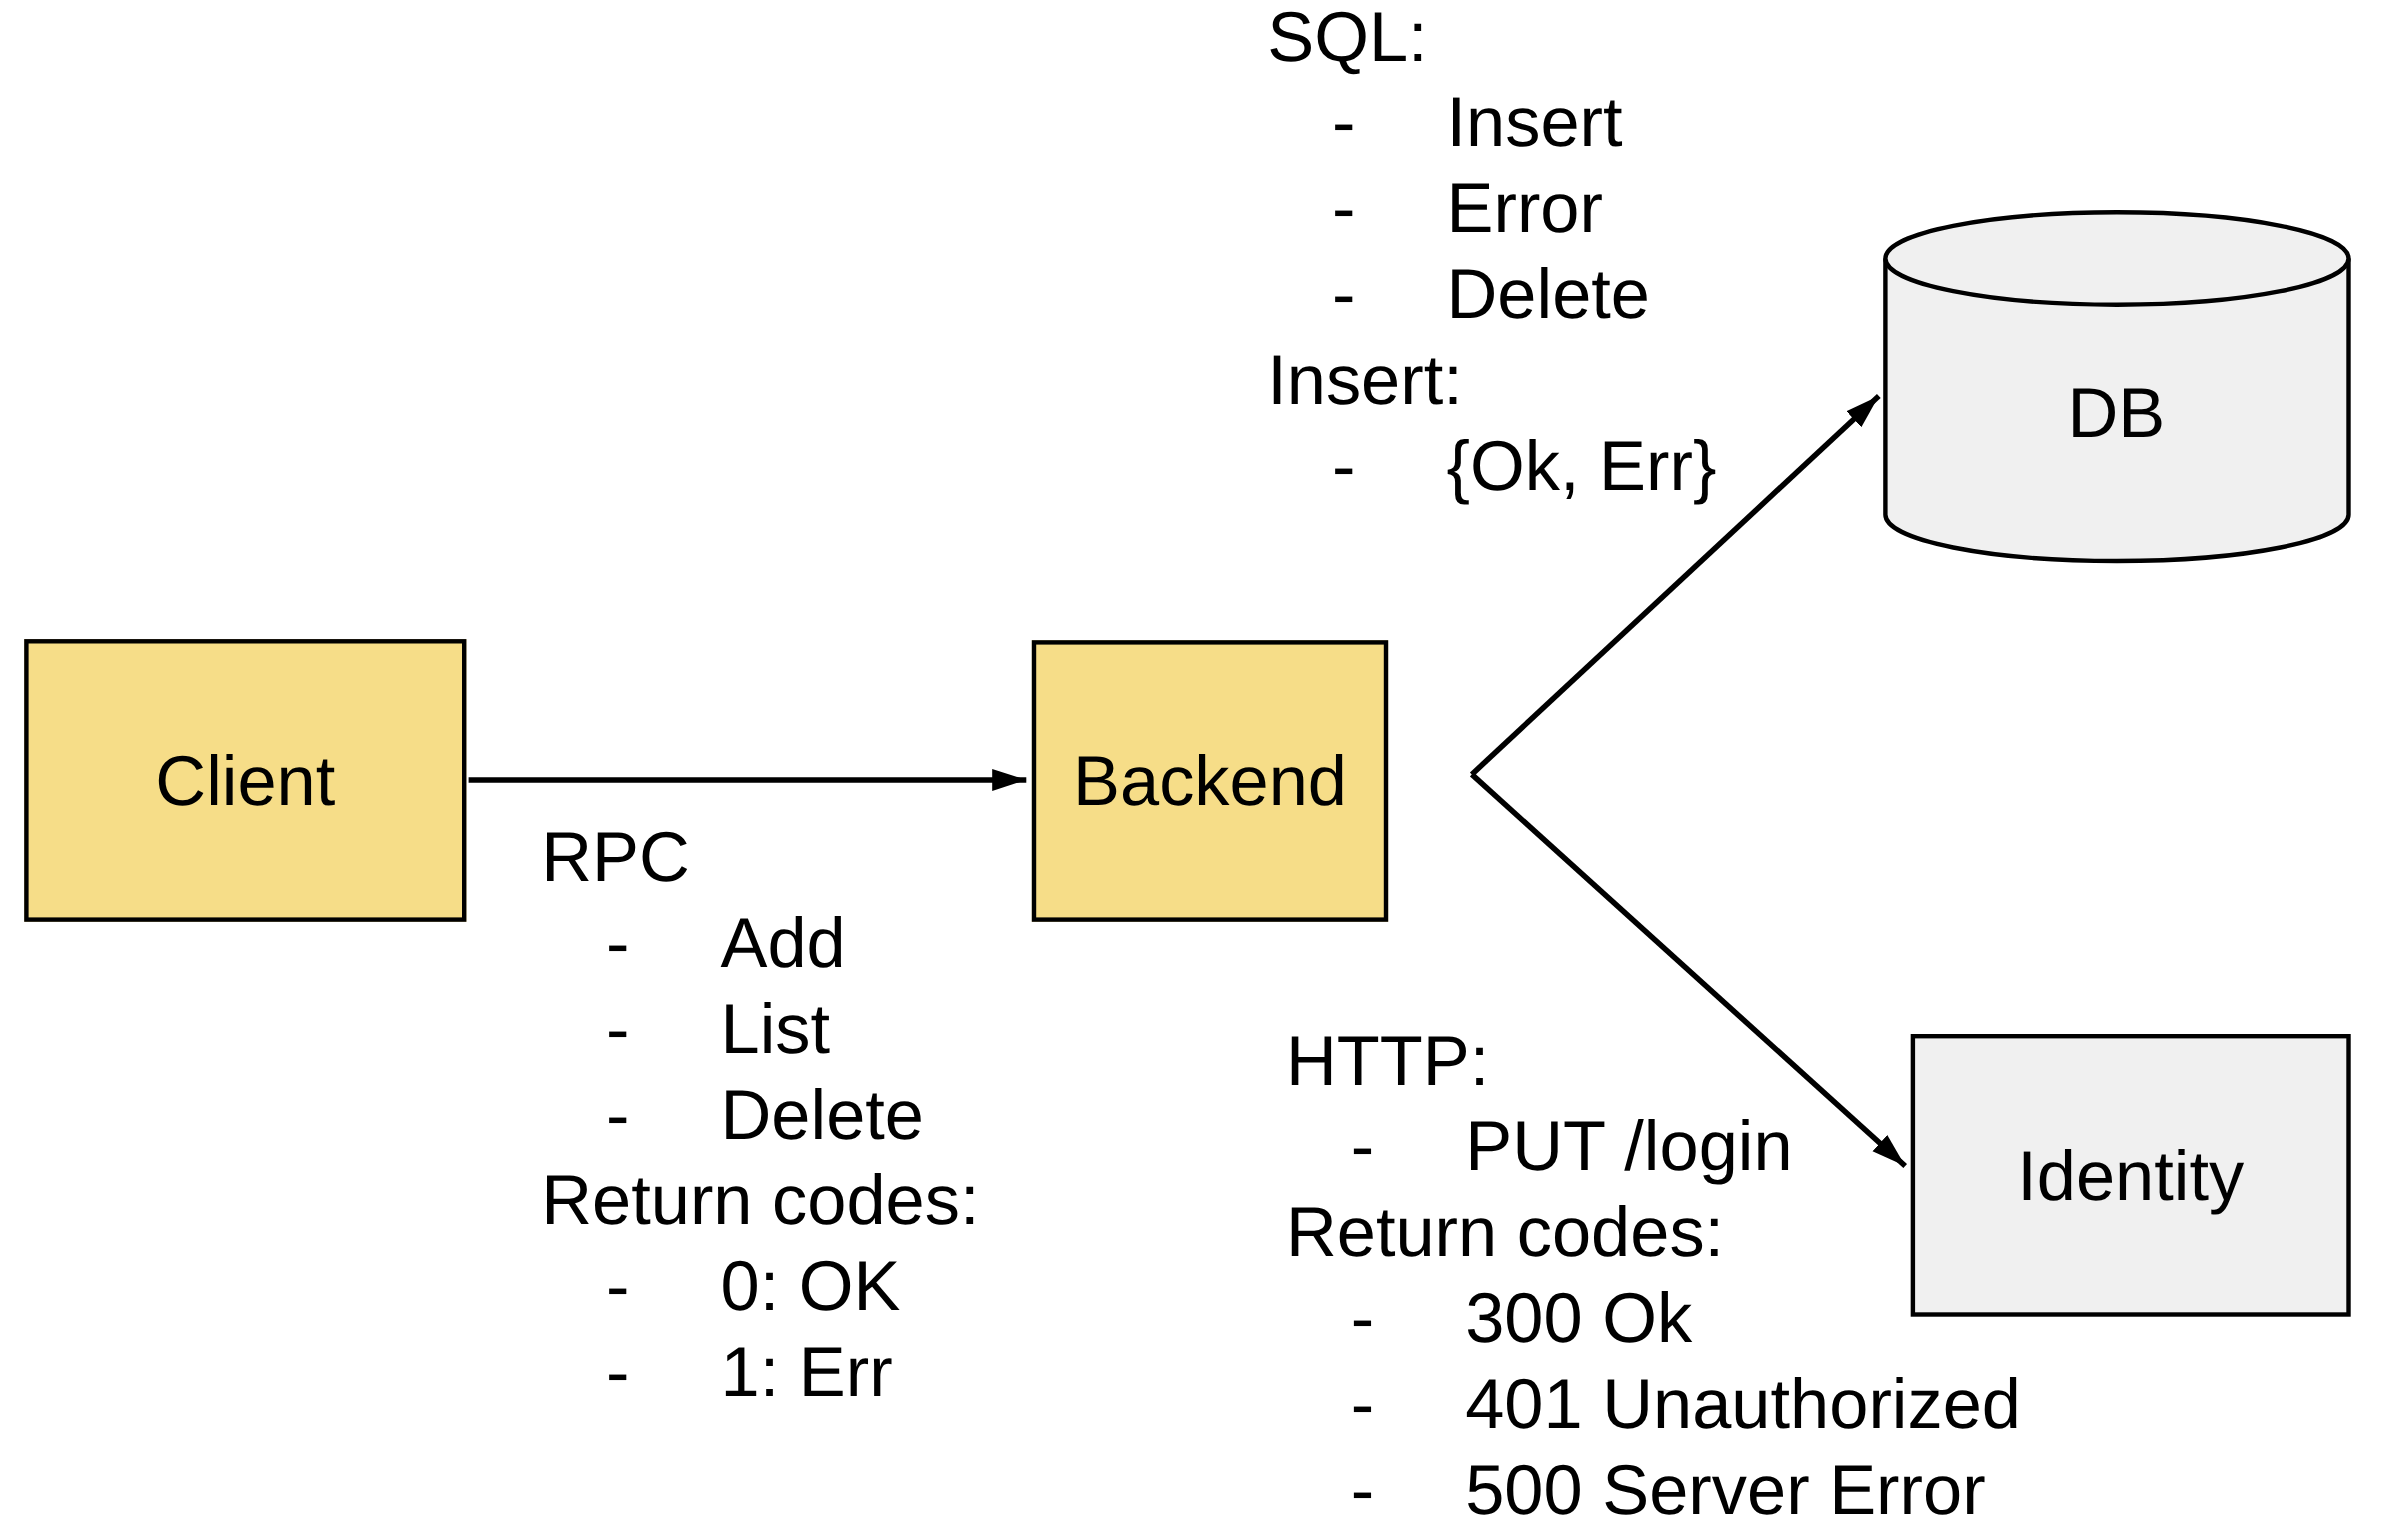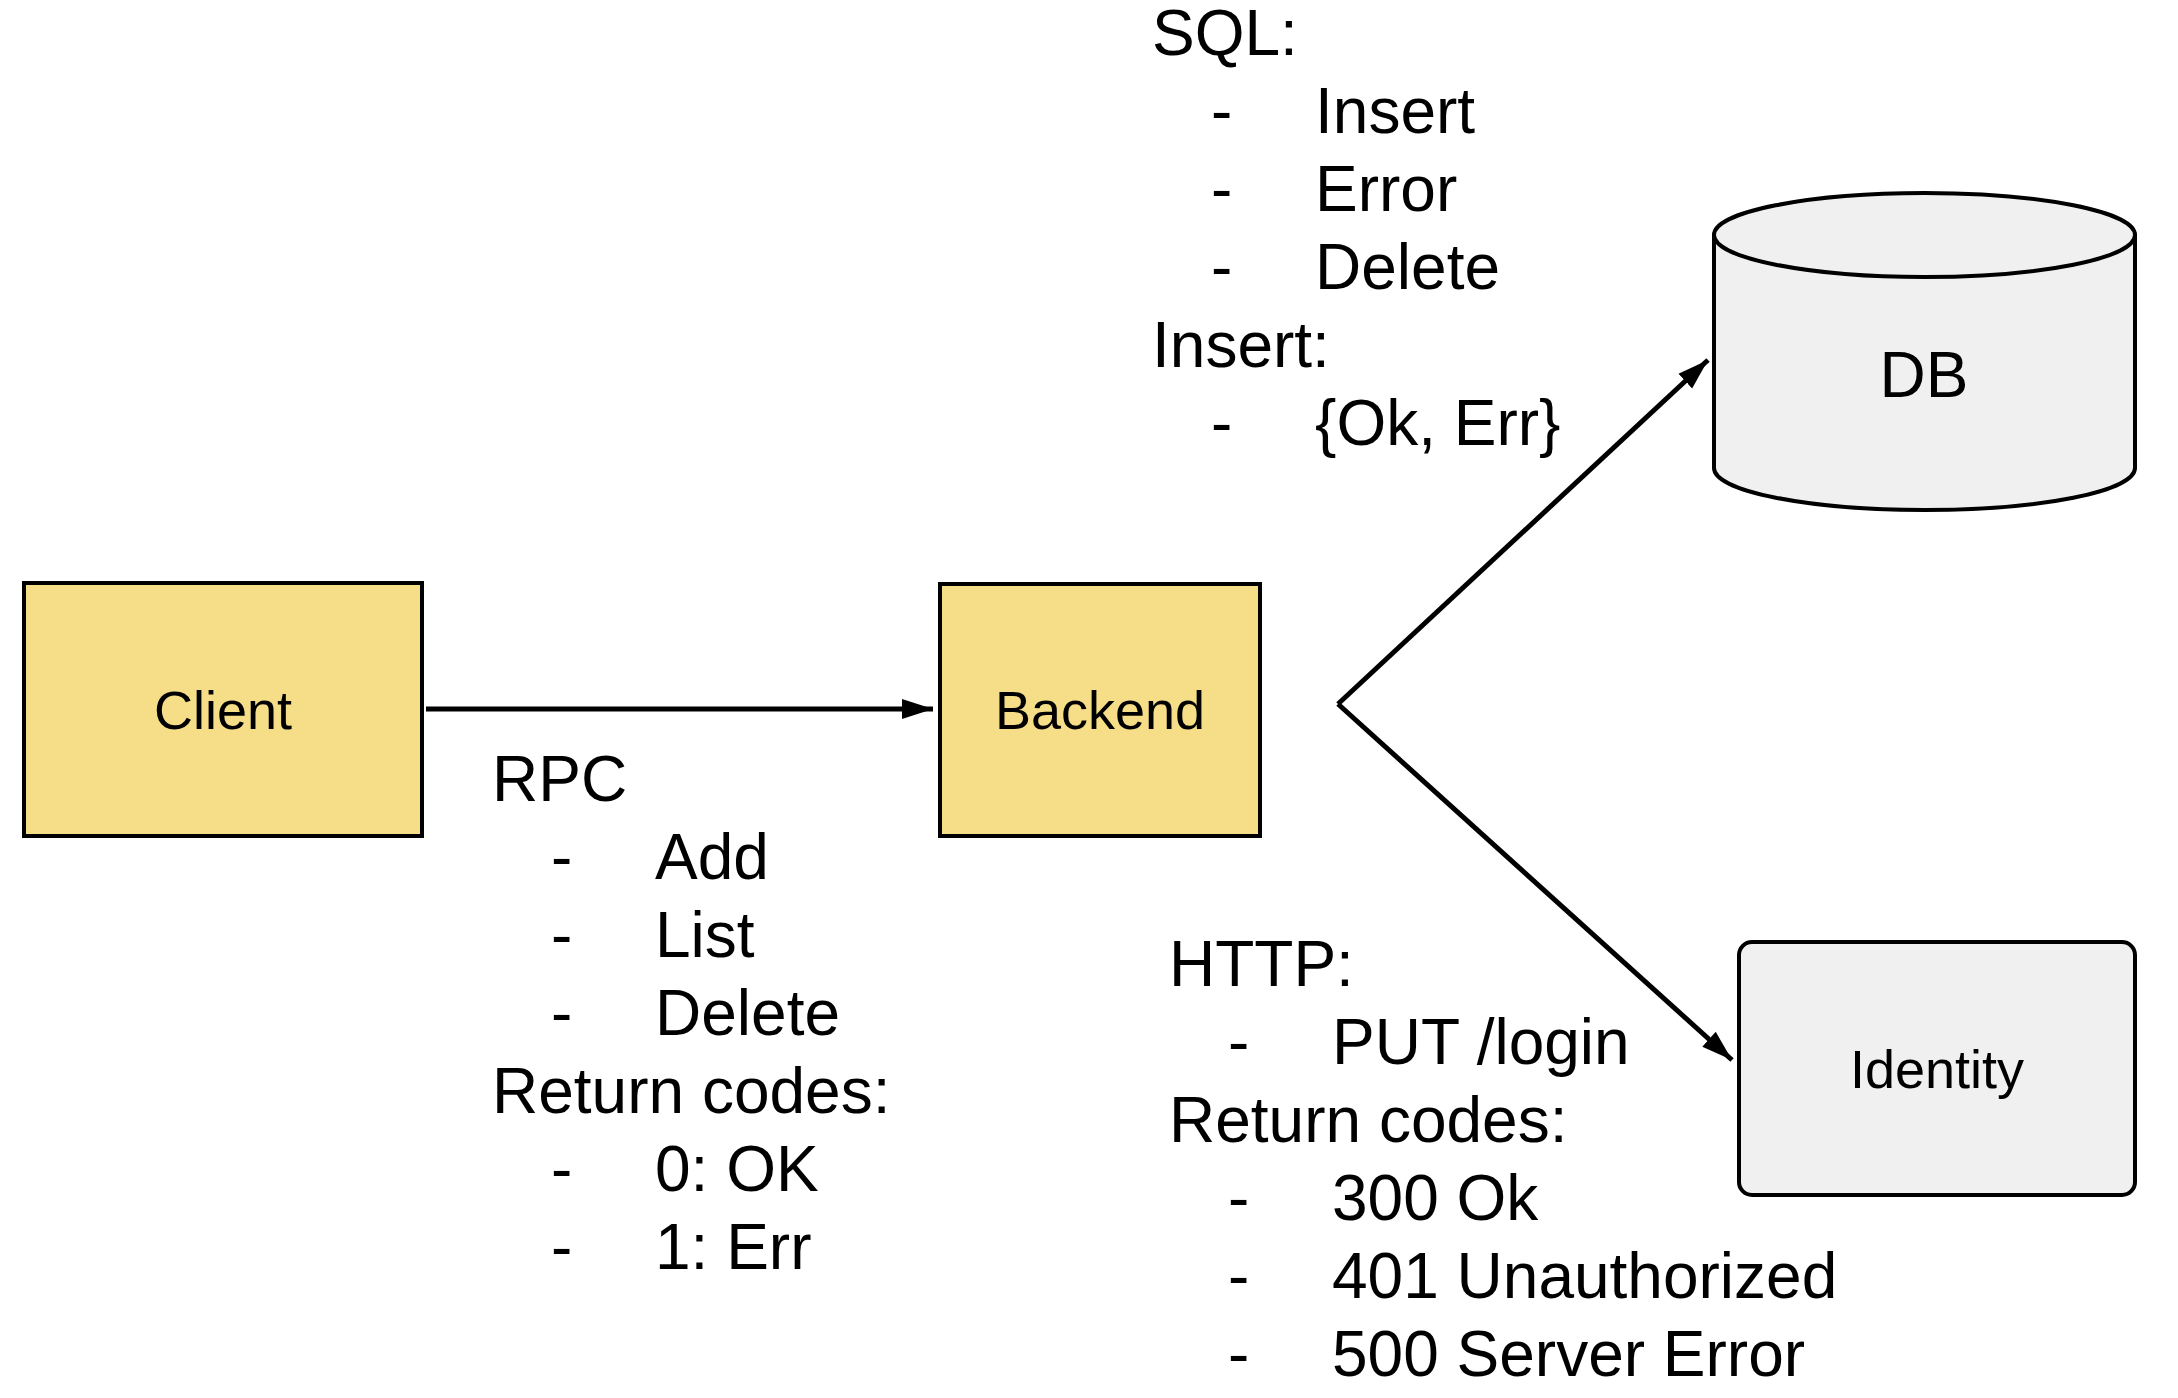--- a/index.html
+++ b/index.html
@@ -42,25 +42,25 @@
   .arrowhead { fill: var(--stroke); }
   
   .node {
     position: absolute;
     box-sizing: border-box;
     border: 4px solid var(--stroke);
     display: flex;
     align-items: center;
     justify-content: center;
     text-align: center;
-    font-size: 54px;
+    font-size: 64px;
     line-height: 78px;
   }
   .node.yellow { background: var(--node_yellow); }
-  .node.gray   { background: var(--node_gray); border-radius: 15px; }
+  .node.gray   { background: var(--node_gray); }
   #node-client  { left: 22px;   top: 581px; width: 402px; height: 257px; }
   #node-backend { left: 938px;  top: 582px; width: 324px; height: 256px; }
   #node-idp     { left: 1737px; top: 940px; width: 400px; height: 257px; }
   
   .tb {
     position: absolute;
     font-size: 64px;
     line-height: 78px;
     white-space: nowrap;
   }

